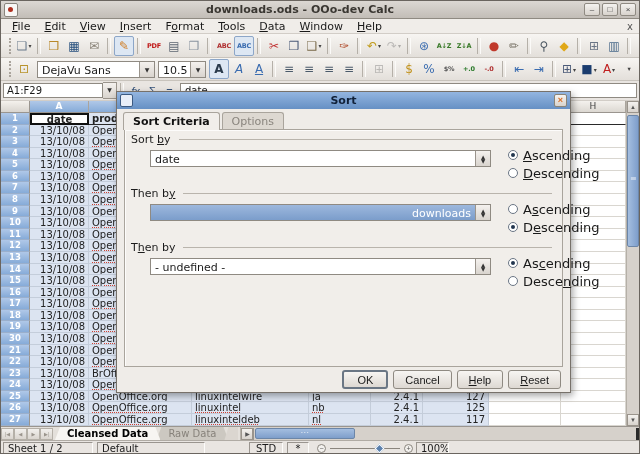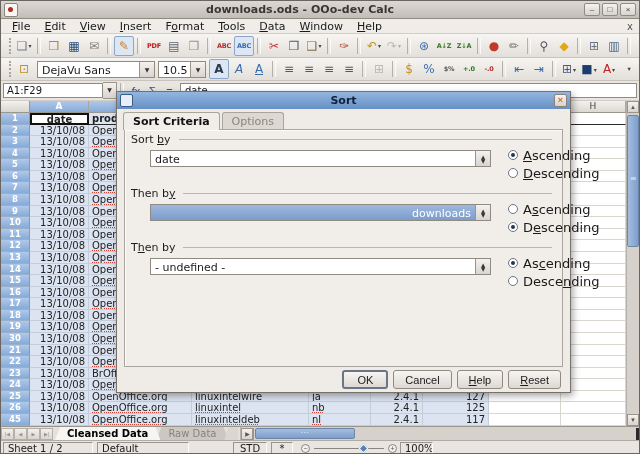--- a/index.html
+++ b/index.html
@@ -649,21 +649,21 @@
           <div class="cell sel num" style="width: 59px;">13/10/08</div>
           <div class="cell sel spell" style="width: 103px;">OpenOffice.org</div>
           <div class="cell sel spell" style="width: 117px;">linuxintel</div>
           <div class="cell sel spell" style="width: 62px;">nb</div>
           <div class="cell sel num" style="width: 52px;">2.4.1</div>
           <div class="cell sel num" style="width: 66px;">125</div>
           <div class="cell" style="width: 72px;"></div>
           <div class="cell" style="width: 65px;"></div>
         </div>
         <div class="srow">
-          <div class="rowh">45</div>
+          <div class="rowh">27</div>
           <div class="cell sel num" style="width: 59px;">13/10/08</div>
           <div class="cell sel spell" style="width: 103px;">OpenOffice.org</div>
           <div class="cell sel spell" style="width: 117px;">linuxinteldeb</div>
           <div class="cell sel spell" style="width: 62px;">nl</div>
           <div class="cell sel num" style="width: 52px;">2.4.1</div>
           <div class="cell sel num" style="width: 66px;">117</div>
           <div class="cell" style="width: 72px;"></div>
           <div class="cell" style="width: 65px;"></div>
         </div>
       </div>
@@ -785,21 +785,21 @@
     <span class="hscroll">
       <button class="sbtn hbtn" style="left:1px;">◀</button>
       <span class="hthumb"></span>
       <button class="sbtn hbtn" style="right:5px;">▶</button>
       <span class="split"></span>
     </span>
   </div>
 
   <div class="statusbar">
     <span class="sfld" style="width:90px;margin-left:2px;">Sheet 1 / 2</span>
-    <span class="sfld" style="width:92px;margin-left:4px;">Default</span>
+    <span class="sfld" style="width:108px;margin-left:4px;">Default</span>
     <span class="sfld" style="width:34px;margin-left:44px;text-align:center;">STD</span>
     <span class="sfld" style="width:22px;margin-left:4px;text-align:center;">*</span>
     <span class="zoomer" style="margin-left:8px;">
       <button class="zbtn">−</button>
       <span class="ztrack">
           <span class="zthumb"></span>
         </span>
       <button class="zbtn">+</button>
     </span>
     <span class="sfld" style="width:33px;margin-left:3px;text-align:right;">100%</span>

